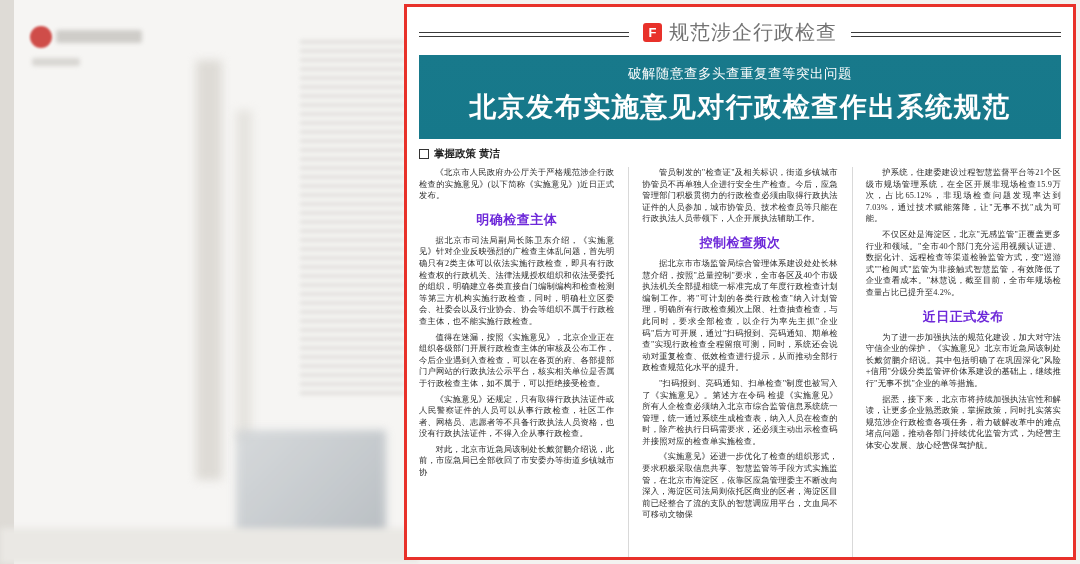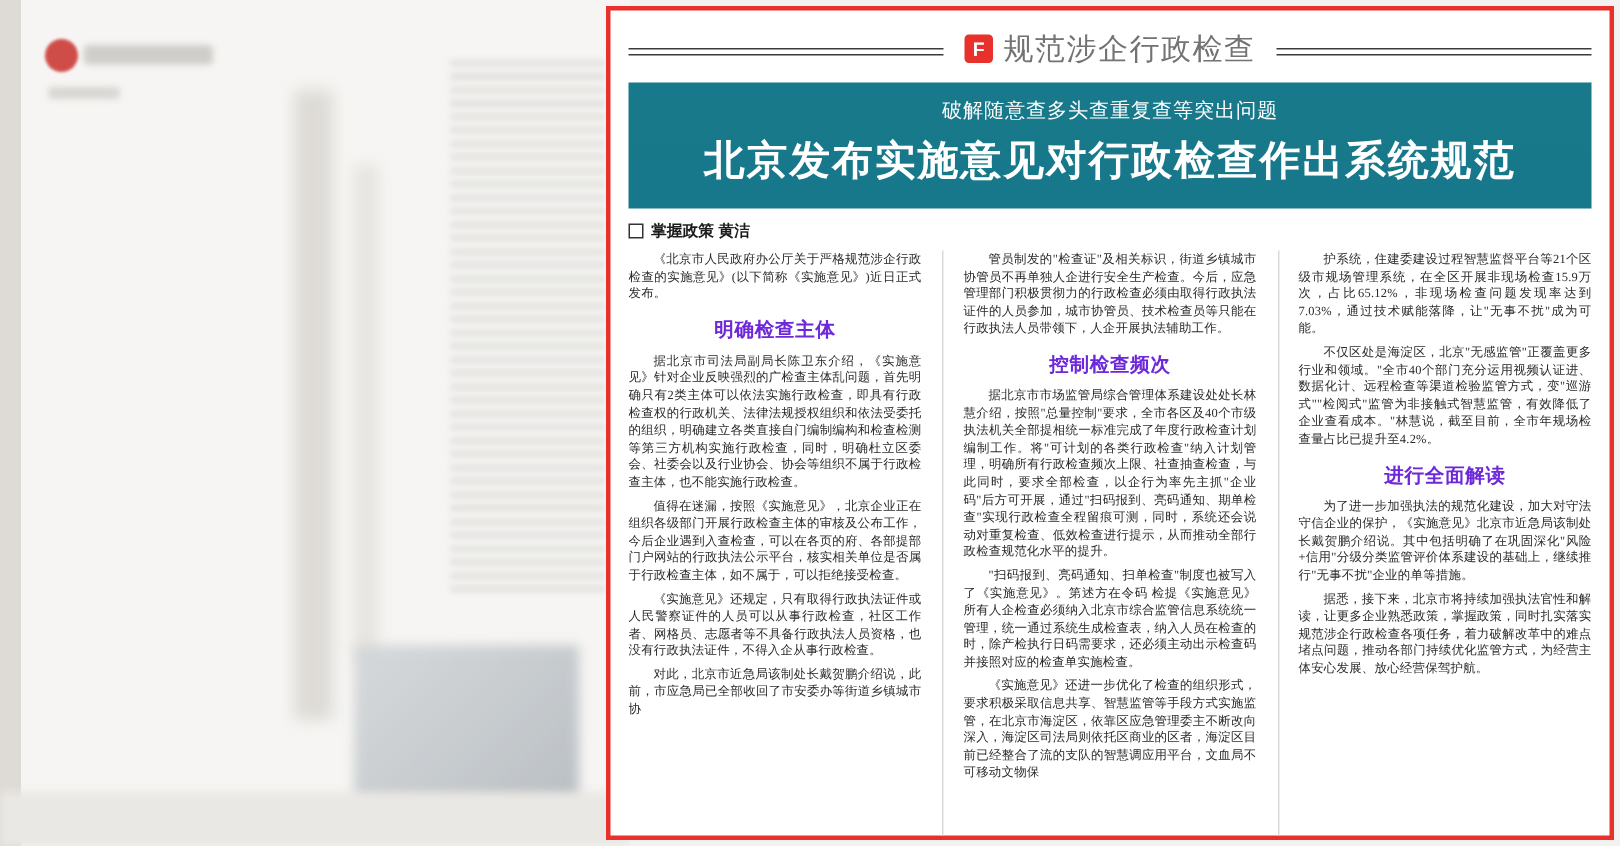--- a/index.html
+++ b/index.html
@@ -286,21 +286,21 @@
         <div class="col">
             <p class="body">管员制发的"检查证"及相关标识，街道乡镇城市协管员不再单独人企进行安全生产检查。今后，应急管理部门积极贯彻力的行政检查必须由取得行政执法证件的人员参加，城市协管员、技术检查员等只能在行政执法人员带领下，人企开展执法辅助工作。</p>
             <div class="sec-head">控制检查频次</div>
             <p class="body">据北京市市场监管局综合管理体系建设处处长林慧介绍，按照"总量控制"要求，全市各区及40个市级执法机关全部提相统一标准完成了年度行政检查计划编制工作。将"可计划的各类行政检查"纳入计划管理，明确所有行政检查频次上限、社查抽查检查，与此同时，要求全部检查，以企行为率先主抓"企业码"后方可开展，通过"扫码报到、亮码通知、期单检查"实现行政检查全程留痕可测，同时，系统还会说动对重复检查、低效检查进行提示，从而推动全部行政检查规范化水平的提升。</p>
             <p class="body">"扫码报到、亮码通知、扫单检查"制度也被写入了《实施意见》。第述方在令码 检提《实施意见》所有人企检查必须纳入北京市综合监管信息系统统一管理，统一通过系统生成检查表，纳入人员在检查的时，除产检执行日码需要求，还必须主动出示检查码并接照对应的检查单实施检查。</p>
             <p class="body">《实施意见》还进一步优化了检查的组织形式，要求积极采取信息共享、智慧监管等手段方式实施监管，在北京市海淀区，依靠区应急管理委主不断改向深入，海淀区司法局则依托区商业的区者，海淀区目前已经整合了流的支队的智慧调应用平台，文血局不可移动文物保</p>
           </div>
         <div class="col">
             <p class="body">护系统，住建委建设过程智慧监督平台等21个区级市规场管理系统，在全区开展非现场检查15.9万次，占比65.12%，非现场检查问题发现率达到7.03%，通过技术赋能落降，让"无事不扰"成为可能。</p>
             <p class="body">不仅区处是海淀区，北京"无感监管"正覆盖更多行业和领域。"全市40个部门充分运用视频认证进、数据化计、远程检查等渠道检验监管方式，变"巡游式""检阅式"监管为非接触式智慧监管，有效降低了企业查看成本。"林慧说，截至目前，全市年规场检查量占比已提升至4.2%。</p>
-            <div class="sec-head">进行全面解读</div>
+            <div class="sec-head">近日正式发布</div>
             <p class="body">为了进一步加强执法的规范化建设，加大对守法守信企业的保护，《实施意见》北京市近急局该制处长戴贺鹏介绍说。其中包括明确了在巩固深化"风险+信用"分级分类监管评价体系建设的基础上，继续推行"无事不扰"企业的单等措施。</p>
             <p class="body">据悉，接下来，北京市将持续加强执法官性和解读，让更多企业熟悉政策，掌握政策，同时扎实落实规范涉企行政检查各项任务，着力破解改革中的难点堵点问题，推动各部门持续优化监管方式，为经营主体安心发展、放心经营保驾护航。</p>
           </div>
       </div>
 
     </div>
   </div>
 
 </div>
 

